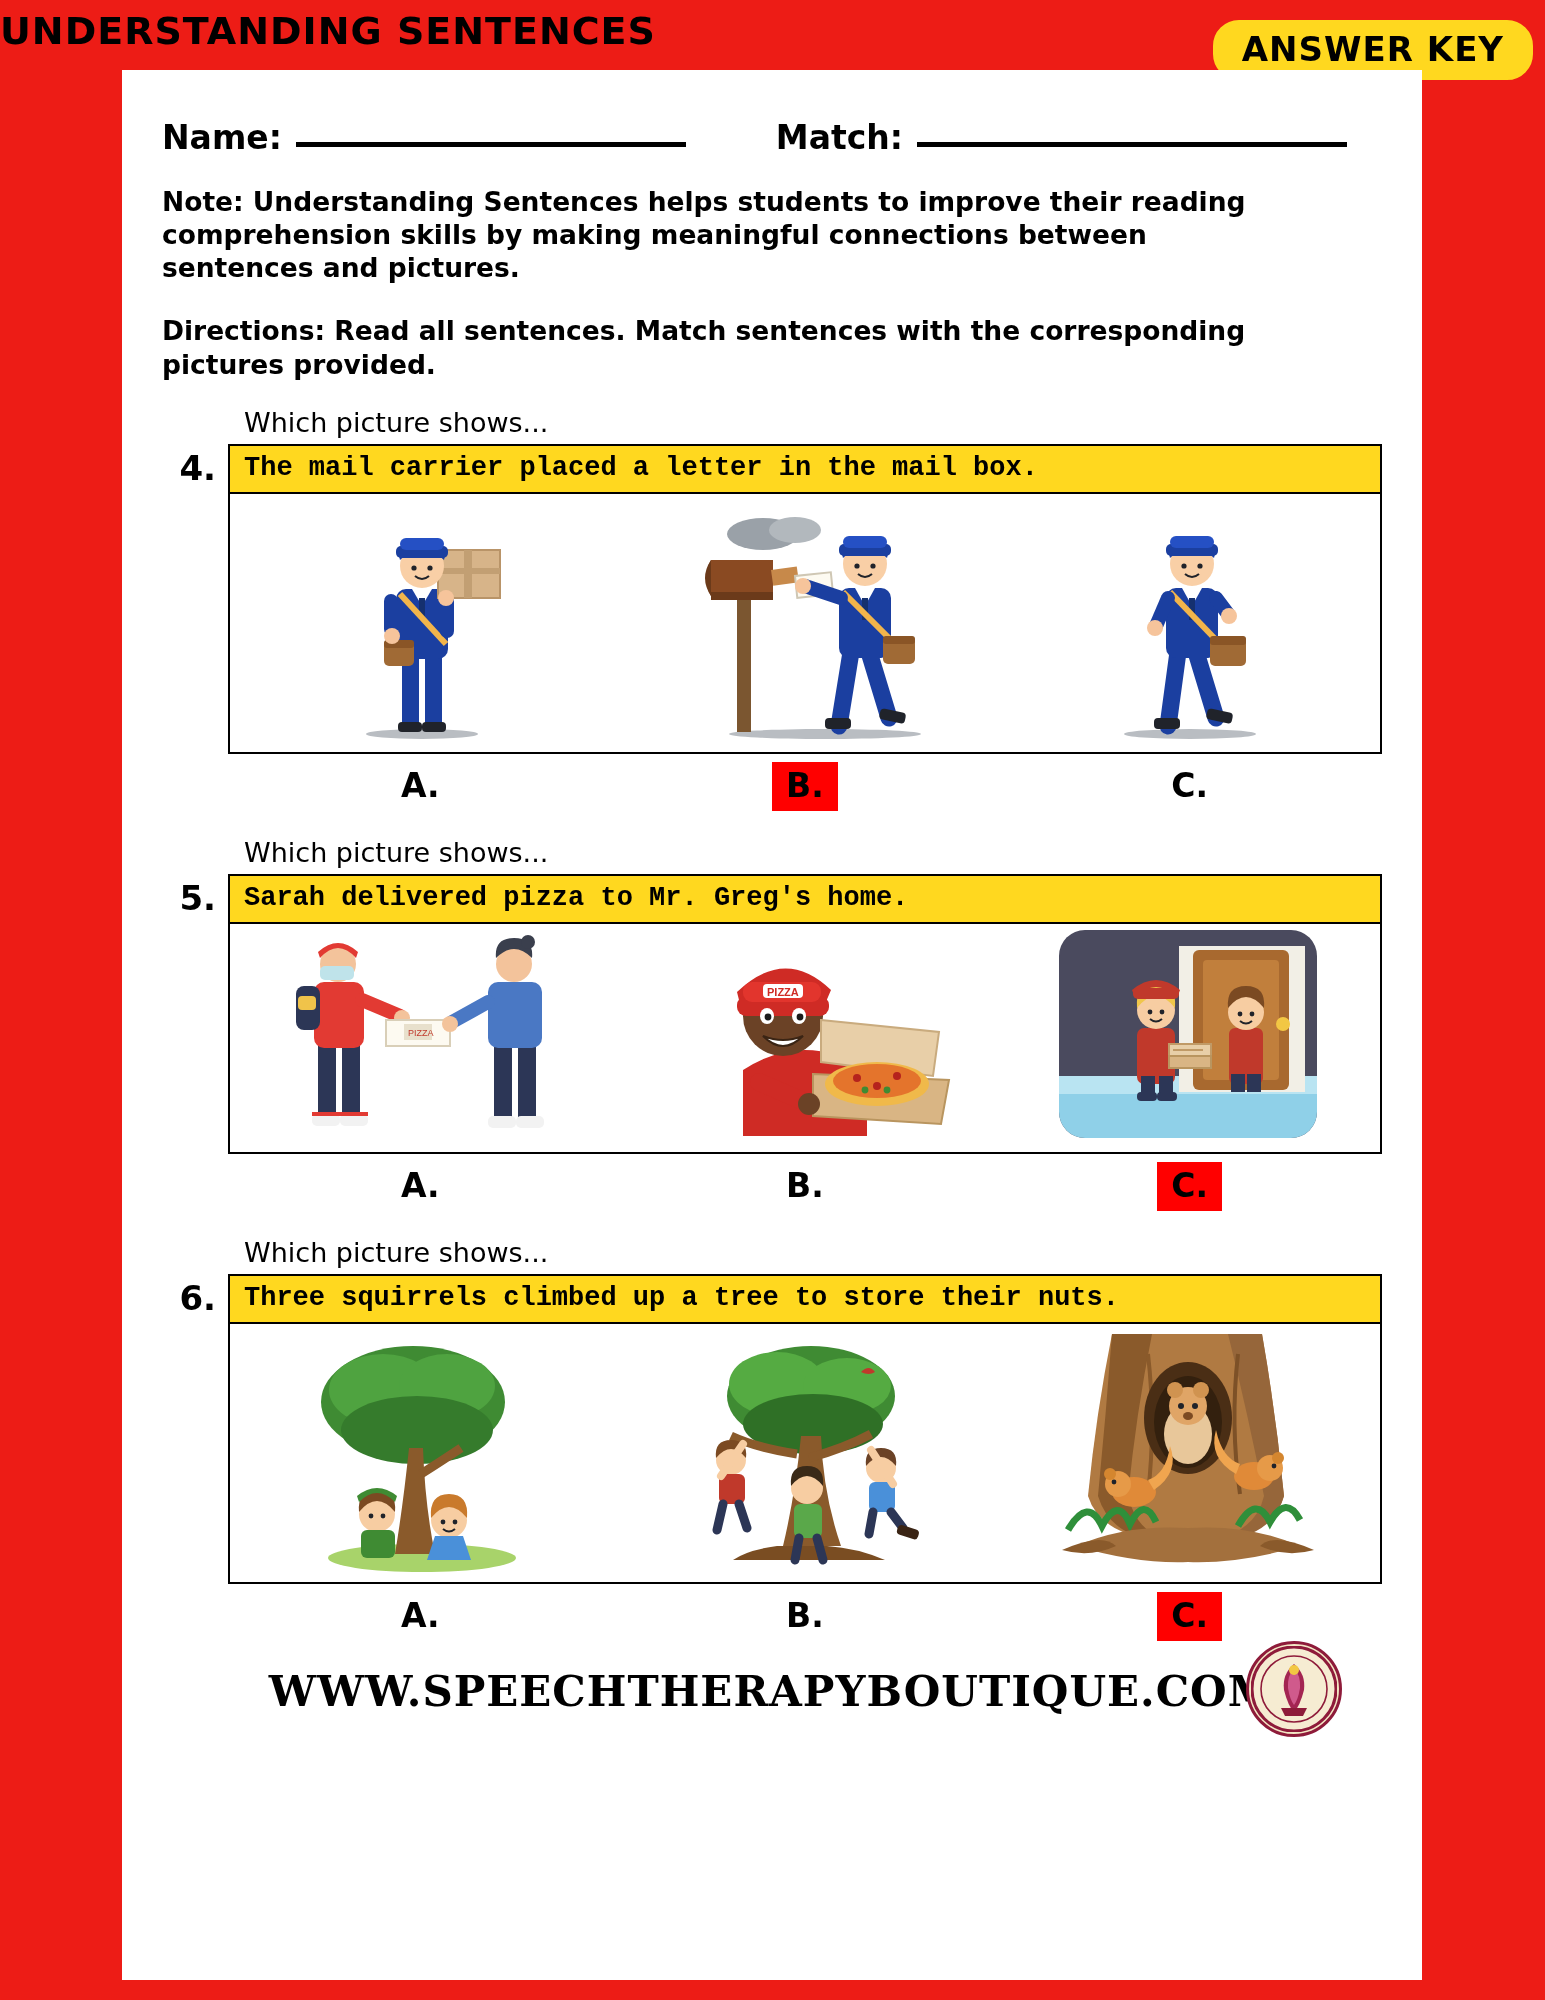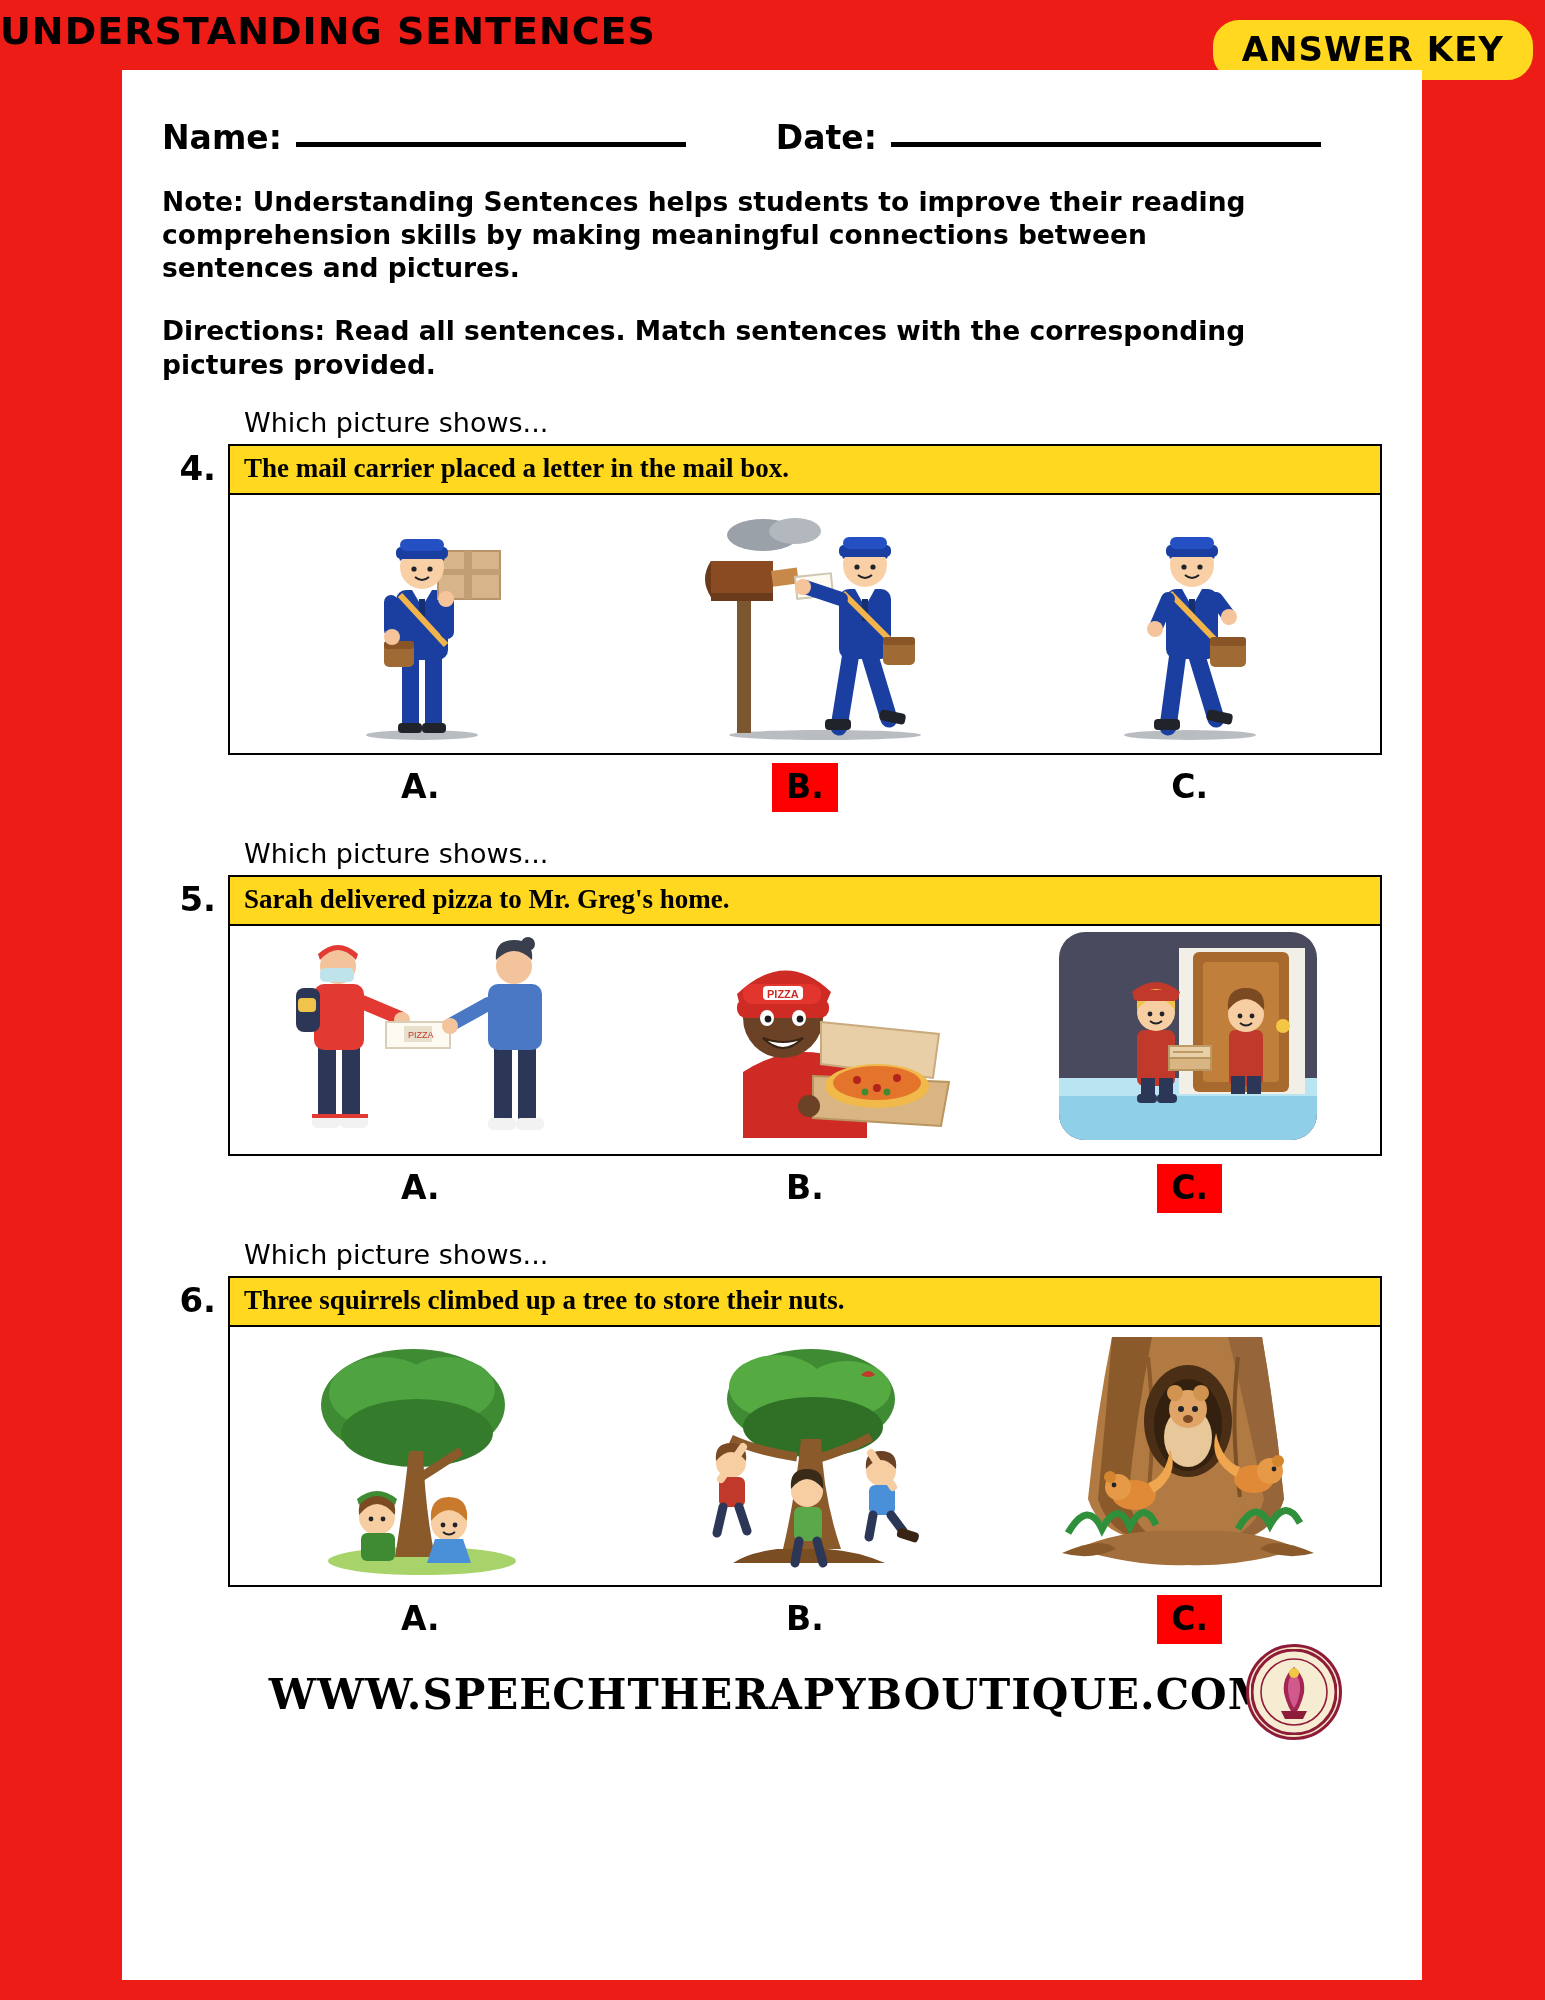--- a/index.html
+++ b/index.html
@@ -103,21 +103,21 @@
     color: #000;
     width: 66px;
     text-align: right;
     padding-right: 12px;
     padding-top: 4px;
   }
   .qbody { flex: 1; }
   .sentence-bar {
     background: #ffd81f;
     border: 2px solid #000;
-    font-family: Liberation Serif, serif;
+    font-family: Liberation Mono, monospace;
     font-weight: bold;
     font-size: 27px;
     color: #000;
     padding: 7px 0 9px 14px;
   }
   .pic-row {
     border: 2px solid #000;
     border-top: none;
     display: flex;
     align-items: flex-end;
@@ -187,21 +187,21 @@
   <div class="top-title">UNDERSTANDING SENTENCES</div>
   <div class="answer-key-badge">ANSWER KEY</div>
 </div>
 
 <div class="sheet">
 
   <div class="namedate">
     <div class="label">Name:</div>
     <div class="rule name"></div>
     <div class="spacer"></div>
-    <div class="label">Date:</div>
+    <div class="label">Match:</div>
     <div class="rule date"></div>
   </div>
 
   <div class="note">Note: Understanding Sentences helps students to improve their reading comprehension skills by making meaningful connections between sentences and pictures.</div>
 
   <div class="directions">Directions:  Read all sentences.  Match  sentences with the corresponding pictures provided.</div>
 
   <div class="qblock">
     <div class="which">Which picture shows...</div>
     <div class="q-row">

